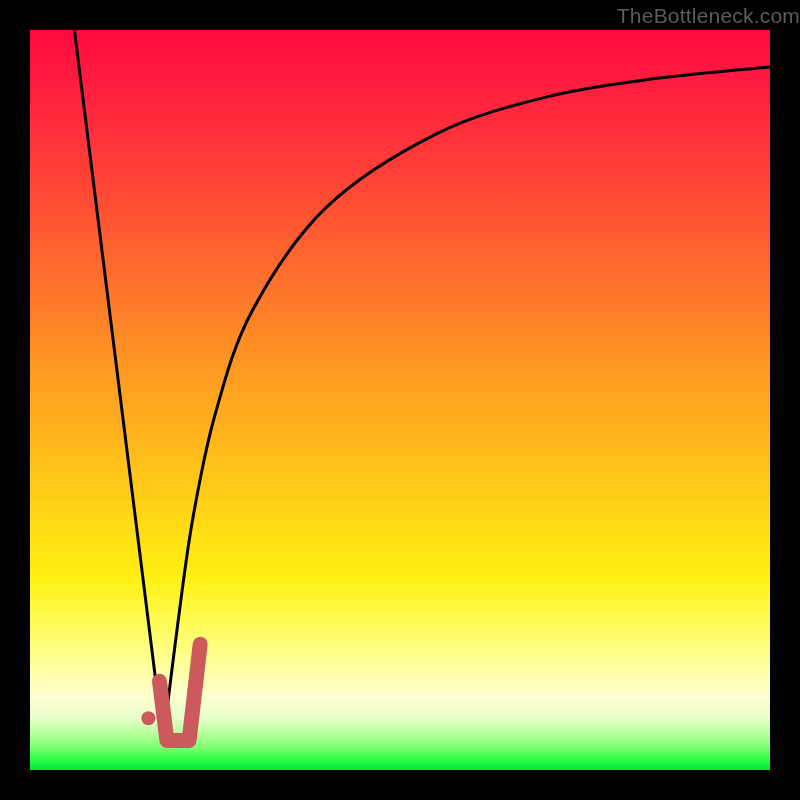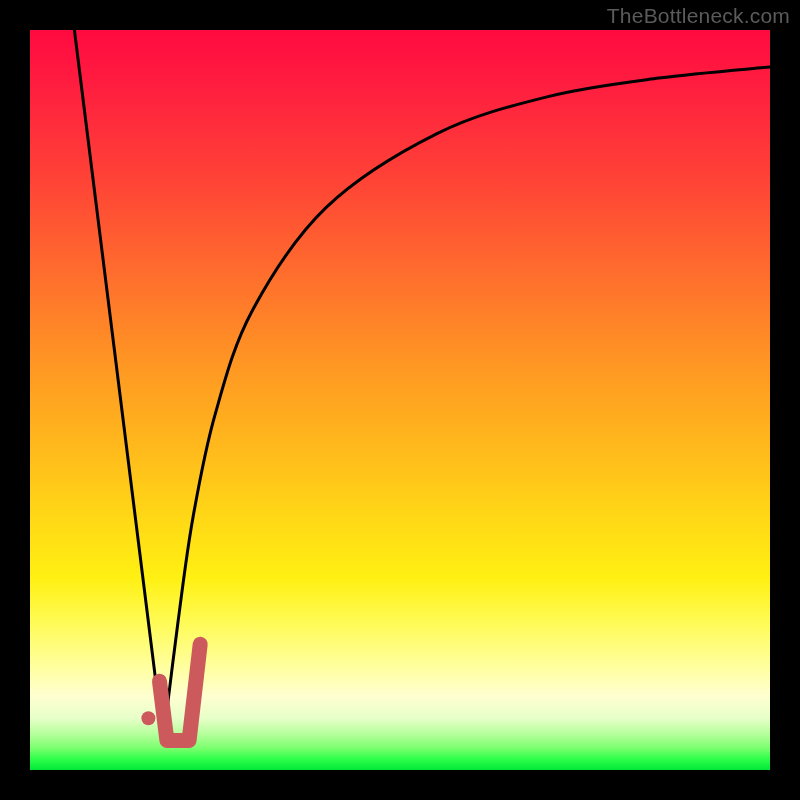--- a/index.html
+++ b/index.html
@@ -41,21 +41,21 @@
       #e7ffc9 93%,
       #b9ff9e 95%,
       #7dff70 97%,
       #2eff4a 98.5%,
       #00e838 100%
     );
   }
   .watermark {
     position: absolute;
     top: 4px;
-    right: 10px;
+    right: 0;
     font-family: Arial, Helvetica, sans-serif;
     font-size: 21px;
     color: #5b5b5b;
     letter-spacing: 0.2px;
     font-weight: 500;
   }
   svg.curve-layer {
     position: absolute;
     left: 0;
     top: 0;

